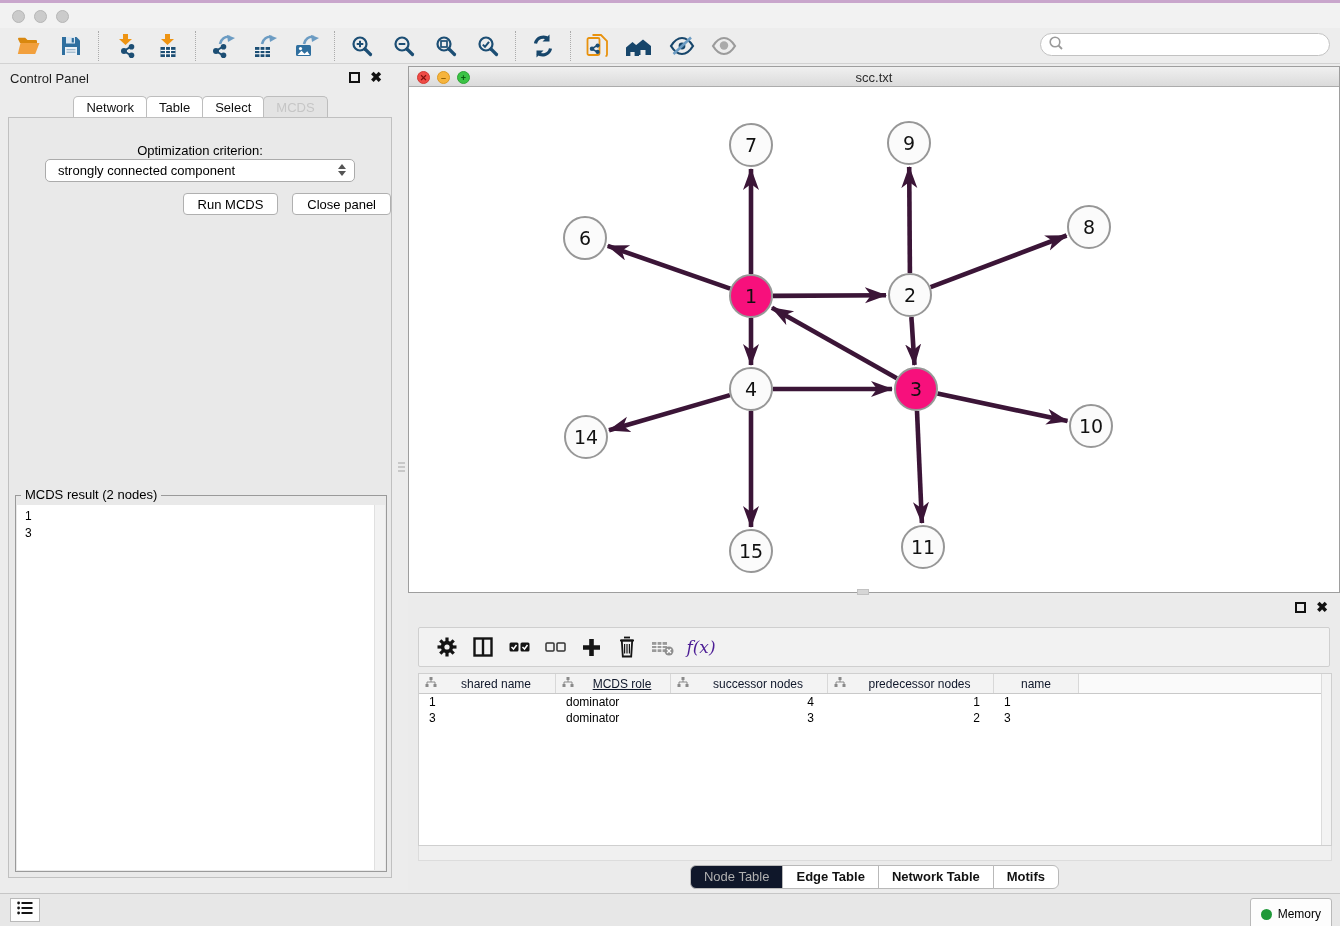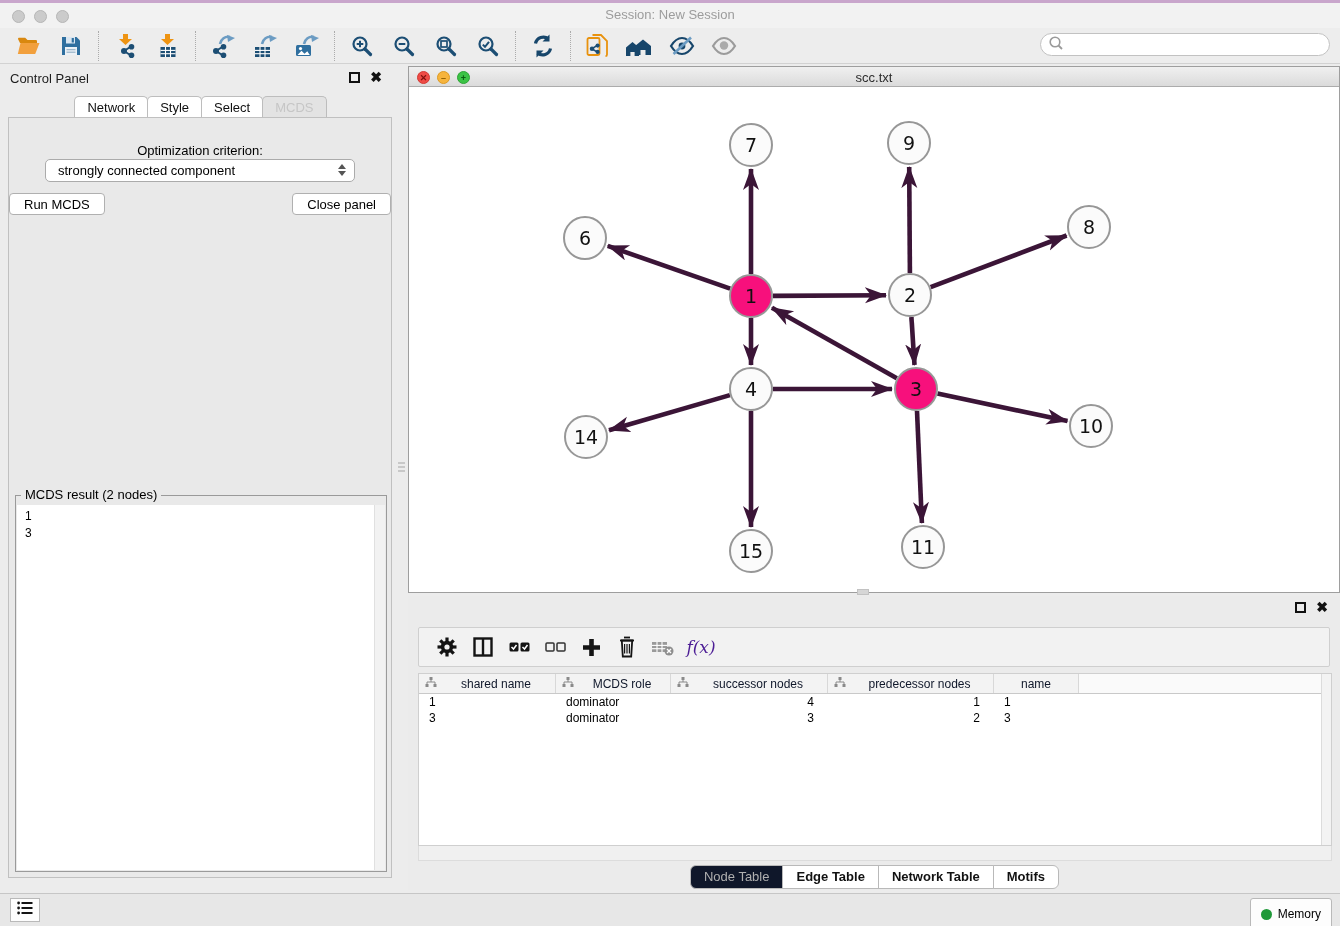--- a/index.html
+++ b/index.html
@@ -38,21 +38,21 @@
   .cp-box { position:absolute; left:8px; top:51px; width:384px; height:761px;
     background:#E9E9E9; border:1px solid #C0C0C0; }
   .opt-label { margin-top:25px; text-align:center; font-size:13px; font-weight:500; color:#000; }
   .criterion { position:absolute; left:36px; top:41px; width:310px; height:23px; background:#fff;
     border:1px solid #ABABAB; border-radius:5px; font-size:13px; color:#000; display:flex;
     align-items:center; padding-left:12px; }
   .stepper { position:absolute; right:8px; top:4px; display:flex; flex-direction:column; gap:2px; }
   .stepper i { width:0; height:0; border-left:4px solid transparent; border-right:4px solid transparent; display:block; }
   .stepper .up { border-bottom:5px solid #555; }
   .stepper .dn { border-top:5px solid #555; }
-  .cp-buttons { position:absolute; left:0; top:75px; width:100%; display:flex; justify-content:space-between; gap:14px; }
+  .cp-buttons { position:absolute; left:0; top:75px; width:100%; display:flex; justify-content:flex-end; gap:14px; }
   .btn { background:#fff; border:1px solid #B0B0B0; border-radius:4px; font-size:13px; font-weight:500;
     color:#000; padding:3px 14px; height:22px; display:flex; align-items:center; }
 
   .mcds-group { position:absolute; left:6px; top:377px; width:372px; height:377px; border:1px solid #9A9A9A; }
   .mcds-legend { position:absolute; left:5px; top:-9px; background:#E9E9E9; padding:0 4px;
     font-size:13px; color:#000; }
   .mcds-area { position:absolute; left:1px; top:9px; right:1px; bottom:1px; background:#fff; }
   .mcds-area .lines { padding:3px 8px; font-size:12px; line-height:17px; color:#000; }
   .mcds-scroll { position:absolute; right:0; top:0; bottom:0; width:11px; background:#F2F2F2; border-left:1px solid #E0E0E0; }
 
@@ -116,21 +116,20 @@
 <body>
 
 <div class="purple-edge"></div>
 
 <div class="titlebar">
   <div class="tl-group">
     <span class="tl"></span>
     <span class="tl"></span>
     <span class="tl"></span>
   </div>
-  <div class="title">Session: New Session</div>
 </div>
 
 <div class="main-toolbar" id="main-toolbar">
     <span class="tbtn">
       <svg width="24" height="20" viewBox="0 0 24 20">
         <path fill="#D9880F" d="M1 3c0-.8.5-1.3 1.2-1.3h6L10.5 4h8.2c.8 0 1.3.5 1.3 1.2V7H3z"></path>
         <path fill="#F2A03D" d="M3.5 7h19l-4.3 11H.8z"></path>
       </svg>
     </span>
     <span class="tbtn">
@@ -301,21 +300,21 @@
 <div class="control-panel">
   <div class="panel-head">
     <span class="pt">Control Panel</span>
     <span class="wc" style="right:18px;">
       <span class="wc-float"></span>
       <span class="wc-close">✖</span>
     </span>
   </div>
   <div class="cp-tabs" id="cp-tabs">
       <span class="cp-tab">Network</span>
-      <span class="cp-tab">Style</span>
+      <span class="cp-tab">Table</span>
       <span class="cp-tab">Select</span>
       <span class="cp-tab sel">MCDS</span>
     </div>
   <div class="cp-box">
     <div class="opt-label">Optimization criterion:</div>
     <div class="criterion">
       <span>strongly connected component</span>
       <span class="stepper">
           <i class="up"></i>
           <i class="dn"></i>
@@ -511,21 +510,21 @@
           <span class="sic"><svg width="12" height="11" viewBox="0 0 12 11">
               <g fill="#8A8A8A">
                 <rect x="4.5" y="0" width="3" height="3"></rect>
                 <rect x="0.5" y="7" width="3" height="3"></rect>
                 <rect x="8.5" y="7" width="3" height="3"></rect>
               </g>
               <path d="M6 3v2M2 7V5h8v2" fill="none" stroke="#8A8A8A" stroke-width="1"></path>
             </svg></span>
           <span class="lbl">shared name</span>
         </div>
-        <div class="tp-hcell" style="width: 115px;">
+        <div class="tp-hcell" style="width: 115px; text-decoration: underline;">
           <span class="sic"><svg width="12" height="11" viewBox="0 0 12 11">
               <g fill="#8A8A8A">
                 <rect x="4.5" y="0" width="3" height="3"></rect>
                 <rect x="0.5" y="7" width="3" height="3"></rect>
                 <rect x="8.5" y="7" width="3" height="3"></rect>
               </g>
               <path d="M6 3v2M2 7V5h8v2" fill="none" stroke="#8A8A8A" stroke-width="1"></path>
             </svg></span>
           <span class="lbl">MCDS role</span>
         </div>

